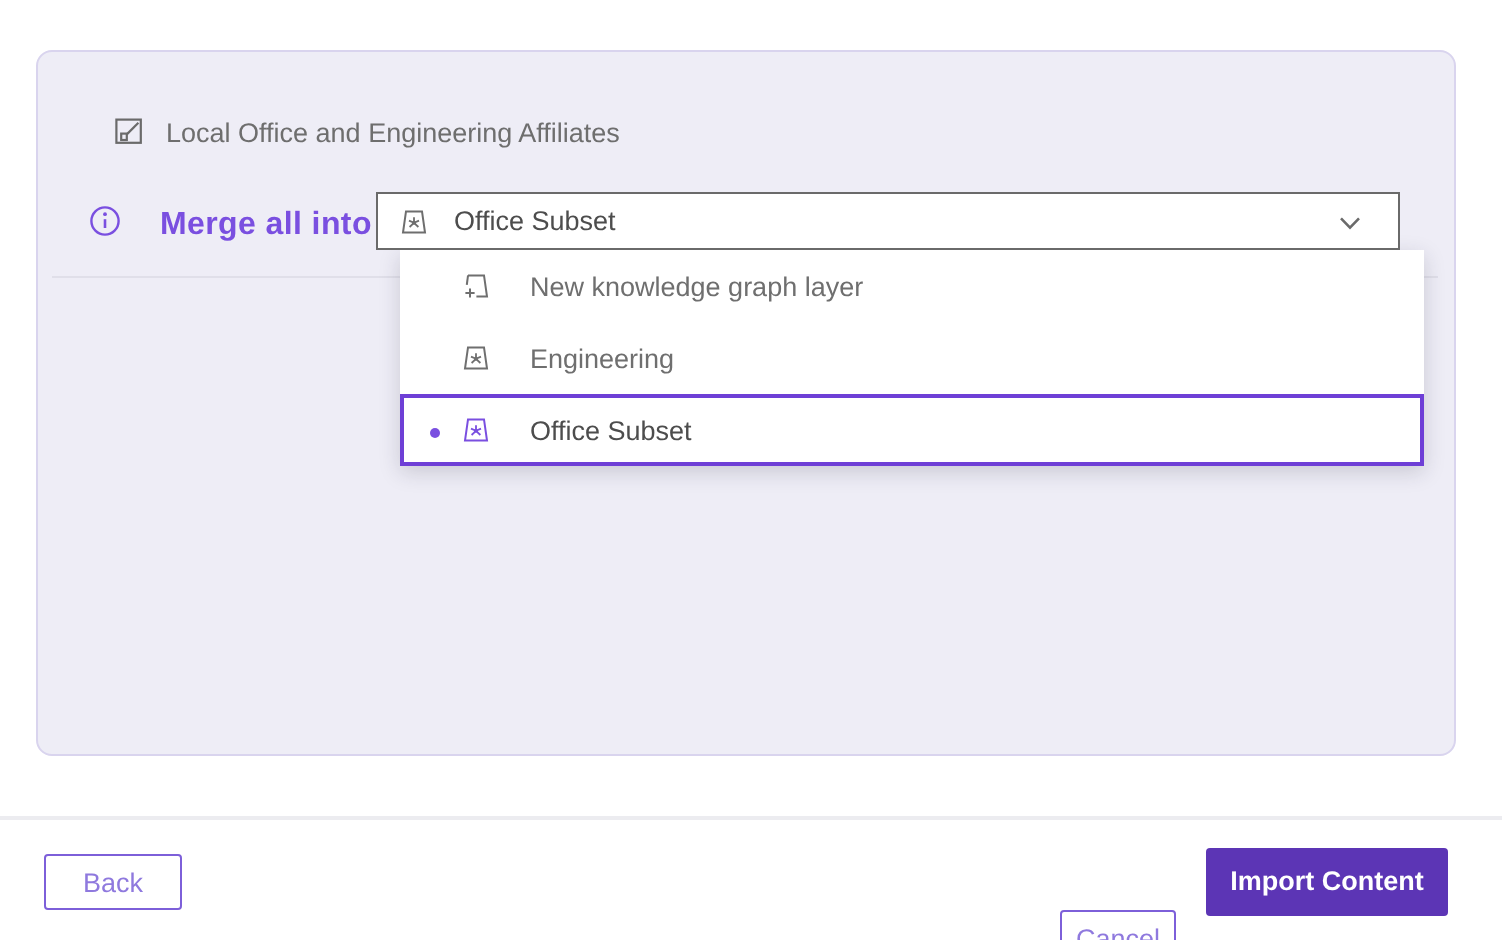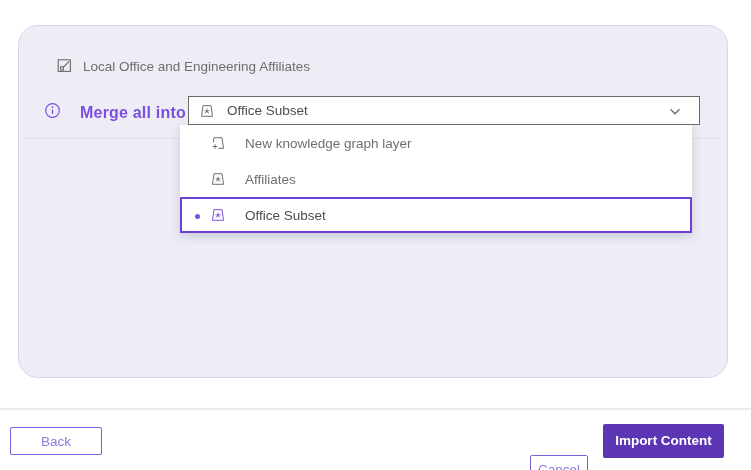--- a/index.html
+++ b/index.html
@@ -1,20 +1,20 @@
 <!DOCTYPE html>
 <html><head>
 <meta charset="utf-8">
 <style>
   * { margin:0; padding:0; box-sizing:border-box; }
   html,body { width:751px; height:470px; background:#ffffff;
     font-family:"Liberation Sans", sans-serif; overflow:hidden; position:relative; }
 
   .panel { position:absolute; left:18px; top:25px; width:710px; height:353px;
-    background:#eeedf6; border:1px solid #d9d4ee; border-radius:20px; }
+    background:#eeedf6; border:1px solid #d9d4ee; border-radius:8px; }
 
   .icon { display:inline-block; line-height:0; }
 
   
   .layer-edit-icon { position:absolute; left:37px; top:31px; color:#6a6a6a; }
   .layer-title { position:absolute; left:64px; top:33px; font-size:13.5px; color:#6e6e6e; }
 
   
   .info-icon { position:absolute; left:25px; top:76px; color:#7a4fe0; }
   .merge-label { position:absolute; left:61px; top:78px; font-size:16px;
@@ -25,38 +25,38 @@
 
   
   .select-box { position:absolute; left:188px; top:96px; width:512px; height:29px;
     background:#ffffff; border:1px solid #6a6a6a; z-index:3; display:flex;
     align-items:center; cursor:pointer; }
   .select-box .kg-icon { margin-left:10px; color:#6e6e6e; }
   .select-value { margin-left:12px; font-size:13.5px; color:#4d4d4d; }
   .select-chevron { position:absolute; right:18px; top:11px; color:#6a6a6a; }
 
   
-  .dropdown { position:absolute; left:180px; top:125px; width:512px; height:108px;
+  .dropdown { position:absolute; left:200px; top:125px; width:512px; height:108px;
     background:#14532d; box-shadow:0 3px 10px rgba(40,40,60,0.18); z-index:2; }
   .option { position:relative; height:36px; display:flex; align-items:center;
     cursor:pointer; background:#ffffff; }
   .option .kg-icon { position:absolute; left:30px; color:#6f6f6f; }
   .option .option-label { position:absolute; left:65px; font-size:13.5px; color:#6f6f6f; }
   .option.selected { border:2px solid #6e3fd6; }
   .option.selected .kg-icon { color:#7a4fe0; left:28px; }
   .option.selected .option-label { color:#4d4d4d; left:63px; }
   .selected-dot { position:absolute; left:13px; top:15px; width:5px; height:5px;
     border-radius:50%; background:#7a4fe0; }
 
   
   .footer-divider { position:absolute; left:0; top:408px; width:751px; height:0;
     border-top:2px solid #ececf0; }
   .btn { position:absolute; font-size:13.5px; background:#ffffff; cursor:pointer;
     border:1.5px solid #7d5fd9; border-radius:2px; color:#8f79de; text-align:center; }
-  .btn-back { left:10px; top:427px; width:92px; height:28px; line-height:25px; }
+  .btn-back { left:22px; top:427px; width:69px; height:28px; line-height:25px; }
   .btn-cancel { left:530px; top:427px; width:58px; height:28px; line-height:25px;margin-top:28px; }
   .btn-import { left:603px; top:424px; width:121px; height:34px; line-height:34px;
     background:#5c35b5; border:none; border-radius:2px; color:#ffffff;
     font-weight:bold; font-size:13.5px; }
 </style>
 </head>
 <body>
 
 <div class="panel">
 
@@ -123,21 +123,21 @@
         <g stroke-width="0.9">
           <line x1="8" y1="8.4" x2="8" y2="5.6"></line>
           <line x1="8" y1="8.4" x2="5.8" y2="10.5"></line>
           <line x1="8" y1="8.4" x2="10.2" y2="10.5"></line>
           <line x1="8" y1="8.4" x2="5.5" y2="7.3"></line>
           <line x1="8" y1="8.4" x2="10.5" y2="7.3"></line>
         </g>
         <circle cx="8" cy="8.4" r="1" fill="currentColor" stroke="none"></circle>
       </svg>
     </span>
-    <span class="option-label">Affiliates</span>
+    <span class="option-label">Engineering</span>
   </div>
 
   <div class="option selected">
     <span class="selected-dot"></span>
     <span class="icon kg-icon">
       <svg width="16" height="16" viewBox="0 0 16 16" fill="none" stroke="currentColor" stroke-width="1">
         <path d="M4 2.7 H12 L13.5 13.3 H2.5 Z"></path>
         <g stroke-width="0.9">
           <line x1="8" y1="8.4" x2="8" y2="5.6"></line>
           <line x1="8" y1="8.4" x2="5.8" y2="10.5"></line>

